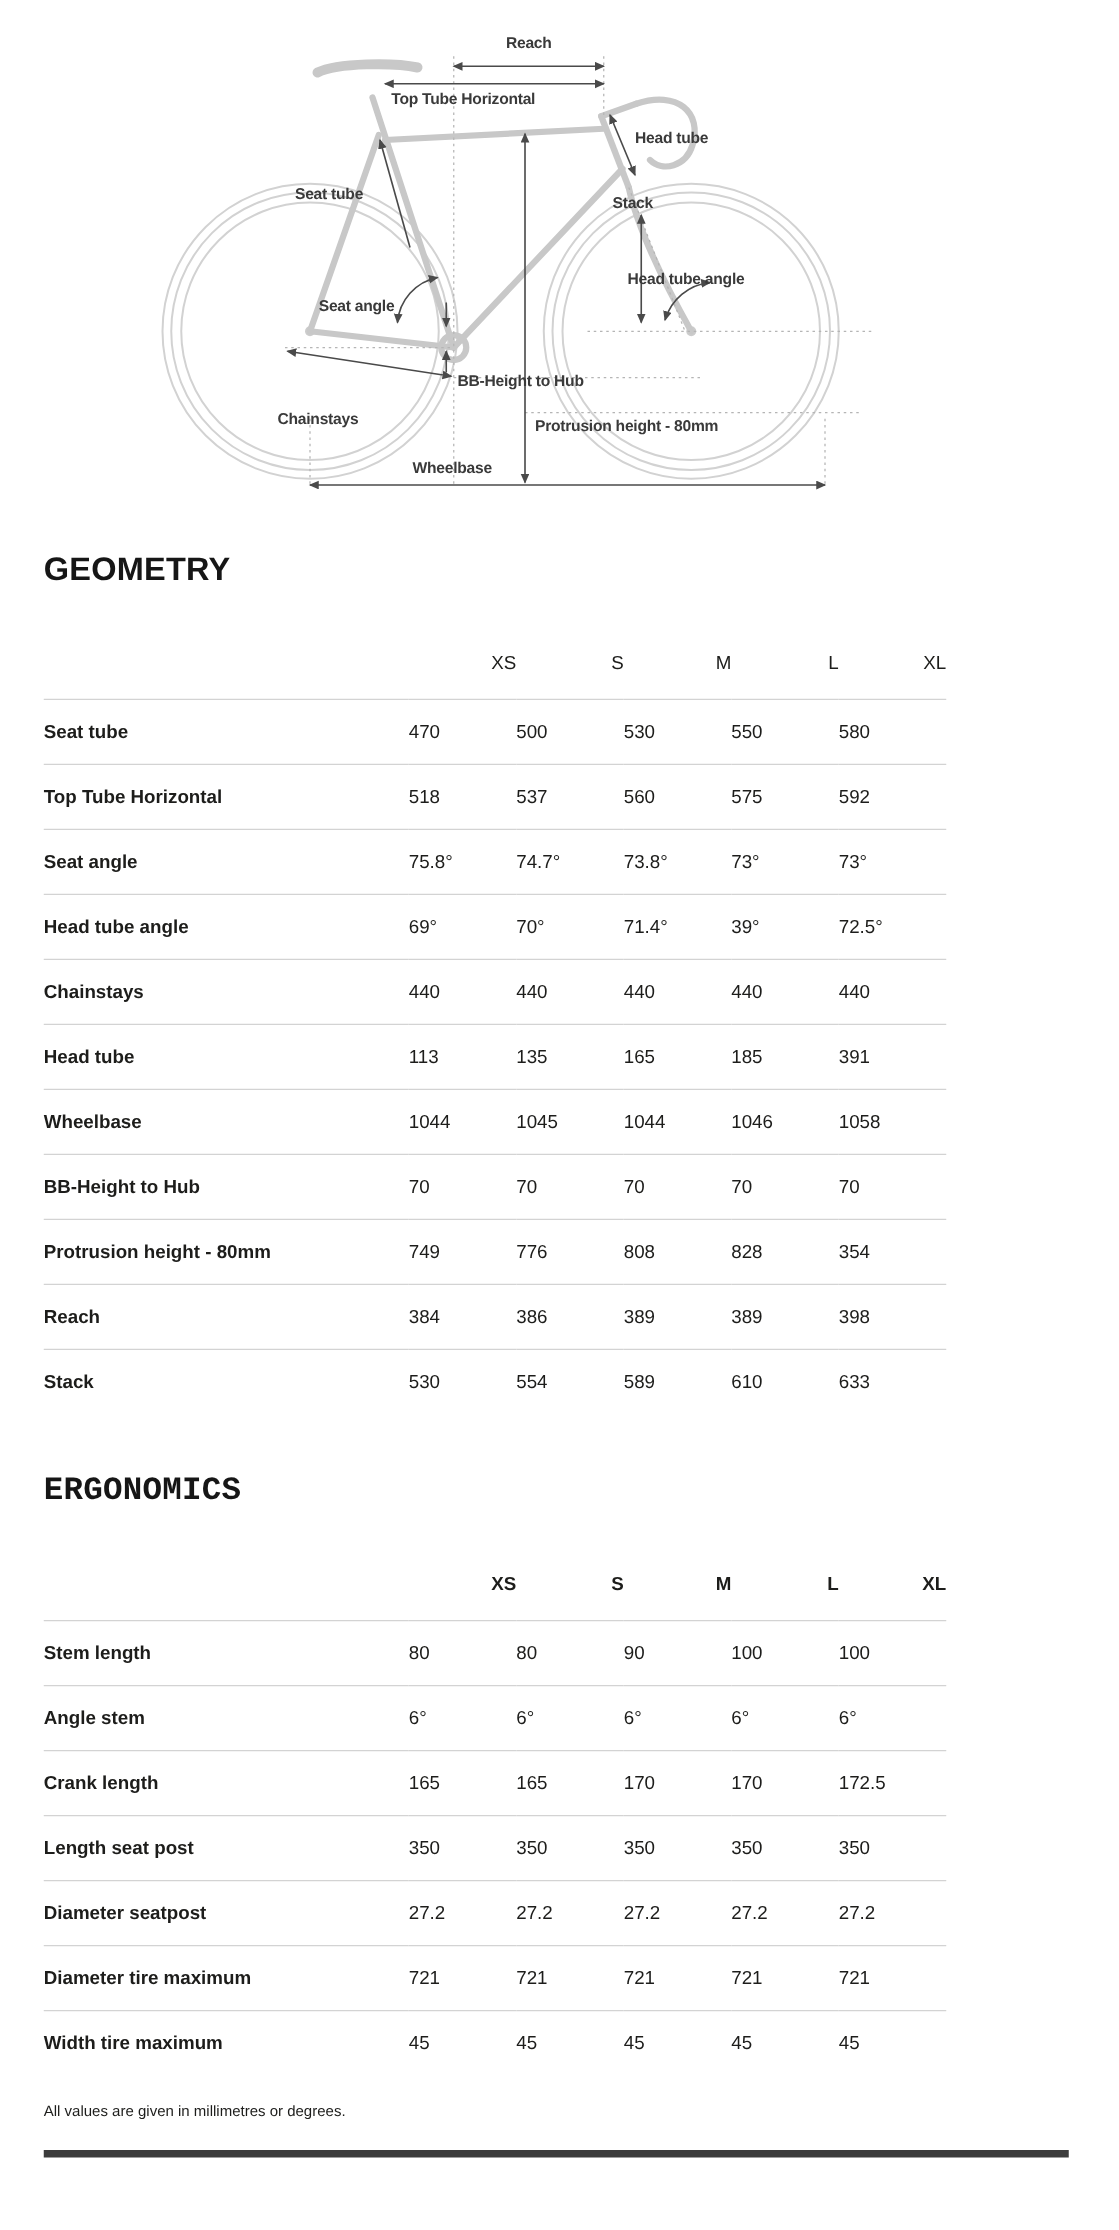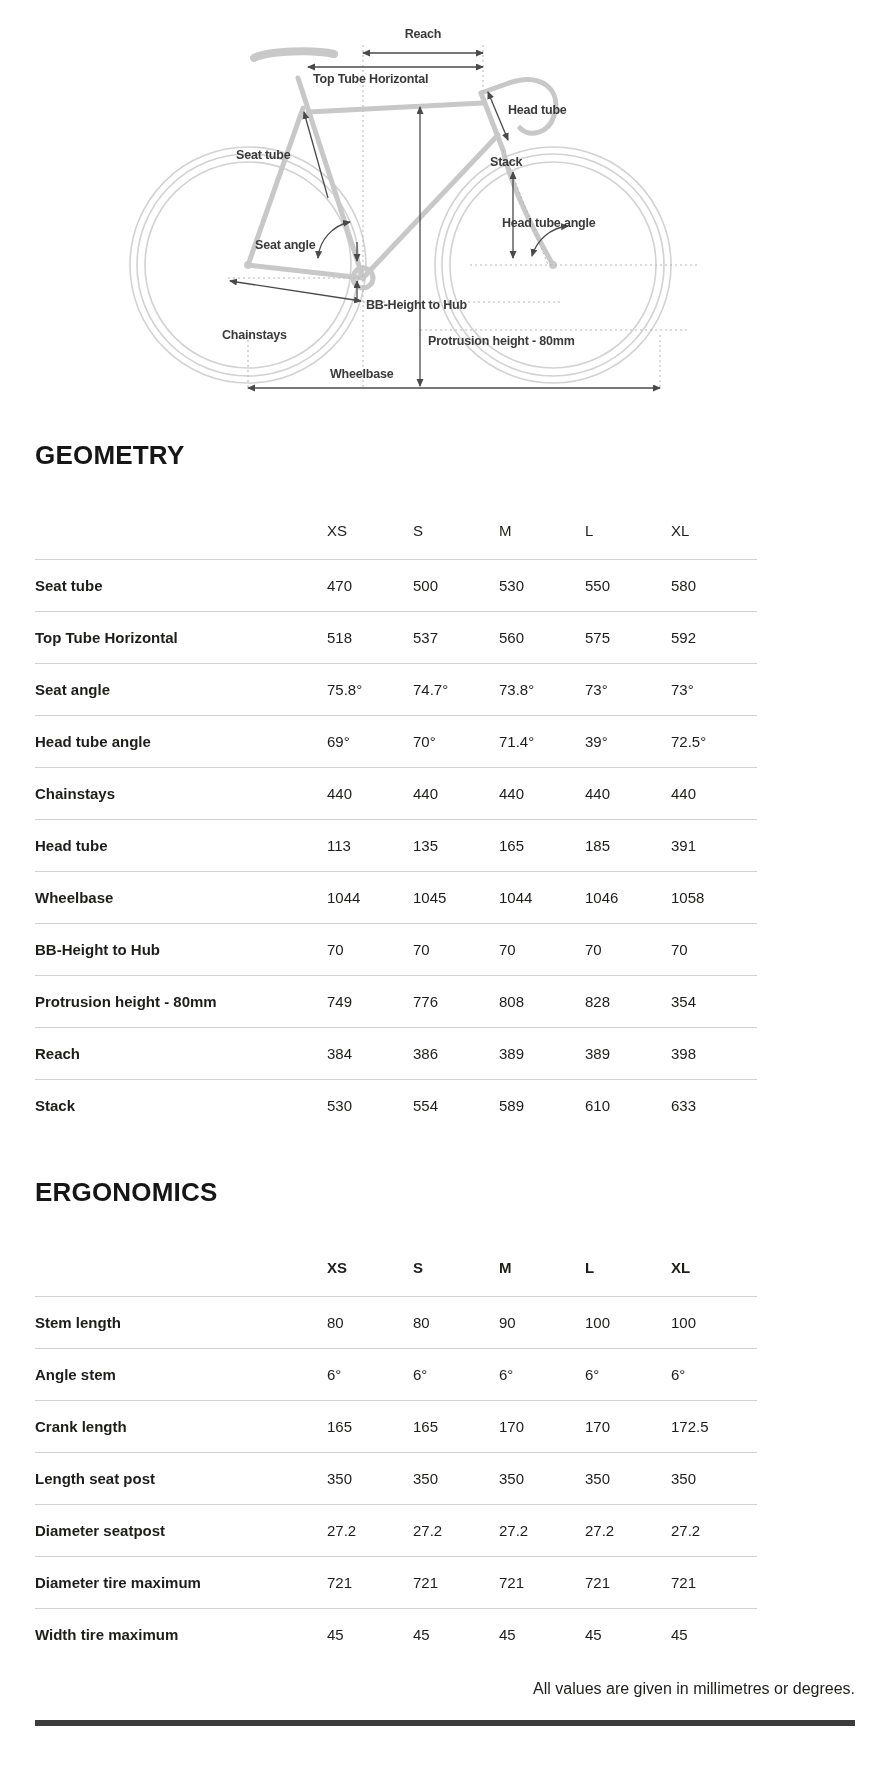--- a/index.html
+++ b/index.html
@@ -38,53 +38,52 @@
   
   h2.section-title{
     font-size:26px;
     line-height:38px;
     font-weight:700;
     letter-spacing:0.2px;
     margin:0;
     color:#161616;
   }
   #geometry-heading{margin-top:36px;}
-  #ergonomics-heading{margin-top:42px;}
+  #ergonomics-heading{margin-top:42px;font-family:Liberation Mono, monospace;}
 
   
   table.spec{
     width:820px;
     border-collapse:collapse;
     table-layout:fixed;
     font-size:15px;
     line-height:17px;
   }
   table.spec th{
-    text-align:left;
+    text-align:right;
     padding:48px 0 20px 0;
     border-bottom:1px solid var(--divider);
     font-weight:400;
   }
   table.spec.hdr-bold th{font-weight:700;}
   table.spec td{
     text-align:left;
     padding:17px 0;
     border-bottom:1px solid var(--divider);
     font-weight:400;
   }
   table.spec td.lbl{font-weight:700;}
   table.spec tbody tr:last-child td{border-bottom:none;}
 
   
   .footnote{
     margin-top:22px;
-    font-size:16px;
+    font-size:12px;
     line-height:14px;
     color:var(--text);
-    text-align:right;
   }
   .bottom-bar{
     margin-top:24px;
     width:820px;
     height:6px;
     background:var(--bottom-bar);
   }
   .tail-space{height:8px;}
 </style>
 </head>

